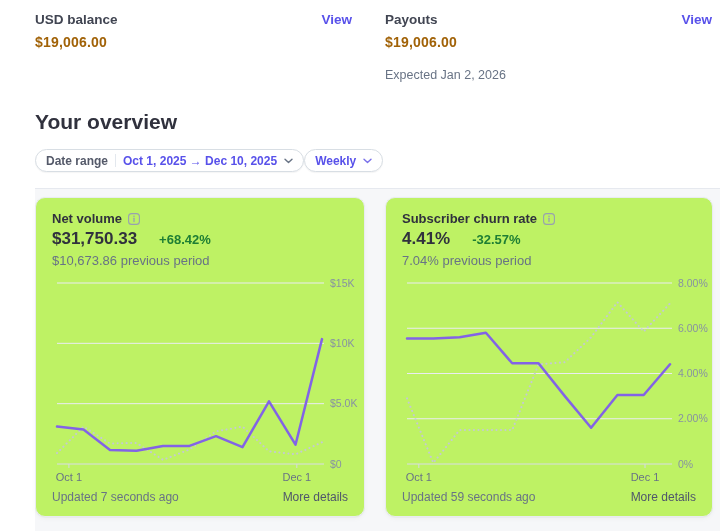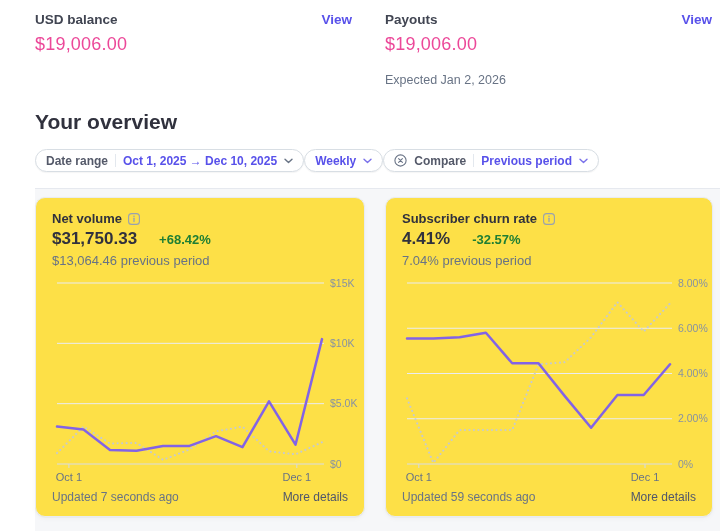--- a/index.html
+++ b/index.html
@@ -11,42 +11,42 @@
     overflow: hidden;
     color: #30313d;
   }
   
   .summary-block { position: absolute; top: 12px; }
   .block-usd { left: 35px; width: 317px; }
   .block-payouts { left: 385px; width: 327px; }
   .summary-head { display: flex; justify-content: space-between; align-items: baseline; }
   .summary-label { font-size: 13.5px; font-weight: 600; color: #414552; }
   .view-link { font-size: 13.5px; font-weight: 600; color: #5851ea; text-decoration: none; cursor: pointer; }
-  .summary-value { margin-top: 7px; font-size: 18px; font-weight: 400; color: #ec4899; letter-spacing: .2px; }
+  .summary-value { margin-top: 7px; font-size: 14px; font-weight: 700; color: #a16207; letter-spacing: .2px; }
   .summary-note { margin-top: 18px; font-size: 12.5px; color: #687385; }
   
   .page-title { position: absolute; left: 35px; top: 110px; font-size: 21px; font-weight: 700; color: #30313d; }
   .filters { position: absolute; left: 35px; top: 149px; display: flex; align-items: center; }
   .pill {
     display: inline-flex; align-items: center; gap: 7px;
     height: 23px; padding: 0 10px;
     background: #fff; border: 1px solid #d8dee4; border-radius: 12px;
     box-shadow: 0 1px 1px rgba(0,0,0,.04);
     font-family: inherit; font-size: 12px; font-weight: 600; color: #545969;
     cursor: pointer;
   }
   .pill-divider { width: 1px; height: 13px; background: #e3e8ee; }
   .pill-value { color: #5851ea; white-space: nowrap; }
   .chev { display: inline-block; }
   
   .section-divider { position: absolute; left: 35px; right: 0; top: 188px; height: 1px; background: #e6e9ef; }
   .panel { position: absolute; left: 35px; right: 0; top: 189px; bottom: 0; background: #f6f7f9; }
   .card {
     position: absolute; top: 8px; height: 320px;
-    background: #fde047; border: 1px solid #e9ecf0; border-radius: 10px;
+    background: #bef264; border: 1px solid #e9ecf0; border-radius: 10px;
     box-shadow: 0 1px 1px rgba(0,0,0,.03), 0 2px 5px rgba(0,0,0,.03);
   }
   .card-1 { left: 0; width: 330px; }
   .card-2 { left: 350px; width: 328px; }
   .card-title { position: absolute; left: 16px; top: 13px; font-size: 13px; font-weight: 700; color: #30313d; display: flex; align-items: center; gap: 6px; }
   .metric-row { position: absolute; left: 16px; top: 31px; display: flex; align-items: baseline; gap: 22px; }
   .metric-value { font-size: 17px; font-weight: 700; color: #30313d; }
   .metric-delta { font-size: 13px; font-weight: 700; color: #1e7e34; }
   .metric-prev { position: absolute; left: 16px; top: 55px; font-size: 13px; color: #687385; }
   .chart-svg { position: absolute; left: 0; top: 75px; }
@@ -91,36 +91,20 @@
 
   <button class="pill">
     <span class="pill-value">Weekly</span>
     <span class="chev">
       <svg class="icon-svg" width="9" height="6" viewBox="0 0 9 6">
           <path d="M1 1.2l3.5 3.4L8 1.2" fill="none" stroke="#7a71ea" stroke-width="1.4" stroke-linecap="round" stroke-linejoin="round"></path>
         </svg>
     </span>
   </button>
 
-  <button class="pill">
-    <span>
-      <svg class="icon-svg" width="13" height="13" viewBox="0 0 13 13">
-        <circle cx="6.5" cy="6.5" r="5.6" fill="none" stroke="#697386" stroke-width="1.1"></circle>
-        <path d="M4.6 4.6l3.8 3.8M8.4 4.6l-3.8 3.8" stroke="#697386" stroke-width="1.1" stroke-linecap="round"></path>
-      </svg>
-    </span>
-    <span>Compare</span>
-    <span class="pill-divider"></span>
-    <span class="pill-value">Previous period</span>
-    <span class="chev">
-      <svg class="icon-svg" width="9" height="6" viewBox="0 0 9 6">
-          <path d="M1 1.2l3.5 3.4L8 1.2" fill="none" stroke="#7a71ea" stroke-width="1.4" stroke-linecap="round" stroke-linejoin="round"></path>
-        </svg>
-    </span>
-  </button>
 </div>
 
 <div class="section-divider"></div>
 
 <div class="panel">
 
   <article class="card card-1">
     <div class="card-title">
       <span>Net volume</span>
       <span>
@@ -128,21 +112,21 @@
           <rect x="0.6" y="0.6" width="10.8" height="10.8" rx="3" fill="none" stroke="#98a1b0" stroke-width="1.1"></rect>
           <line x1="6" y1="5.2" x2="6" y2="8.6" stroke="#98a1b0" stroke-width="1.3" stroke-linecap="round"></line>
           <circle cx="6" cy="3.3" r="0.8" fill="#98a1b0"></circle>
         </svg>
       </span>
     </div>
     <div class="metric-row">
       <span class="metric-value">$31,750.33</span>
       <span class="metric-delta">+68.42%</span>
     </div>
-    <div class="metric-prev">$13,064.46 previous period</div>
+    <div class="metric-prev">$10,673.86 previous period</div>
     <svg class="chart-svg" width="330" height="215">
         <line x1="21" y1="191" x2="288" y2="191" stroke="#d8dde5" stroke-width="1"></line>
         <text x="294" y="194.5" font-size="10.5" fill="#8792a2">$0</text>
         <line x1="21" y1="130.66666666666669" x2="288" y2="130.66666666666669" stroke="#eaecf2" stroke-width="1"></line>
         <text x="294" y="134.16666666666669" font-size="10.5" fill="#8792a2">$5.0K</text>
         <line x1="21" y1="70.33333333333334" x2="288" y2="70.33333333333334" stroke="#eaecf2" stroke-width="1"></line>
         <text x="294" y="73.83333333333334" font-size="10.5" fill="#8792a2">$10K</text>
         <line x1="21" y1="10" x2="288" y2="10" stroke="#eaecf2" stroke-width="1"></line>
         <text x="294" y="13.5" font-size="10.5" fill="#8792a2">$15K</text>
         <line x1="32.925" y1="191" x2="32.925" y2="195" stroke="#d5dae1" stroke-width="1"></line>

